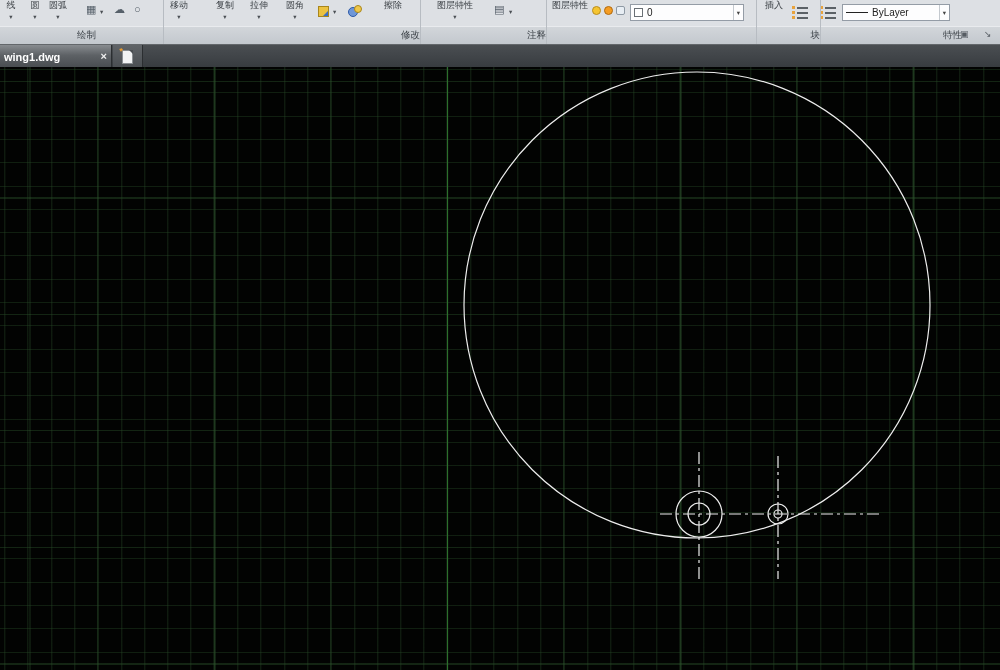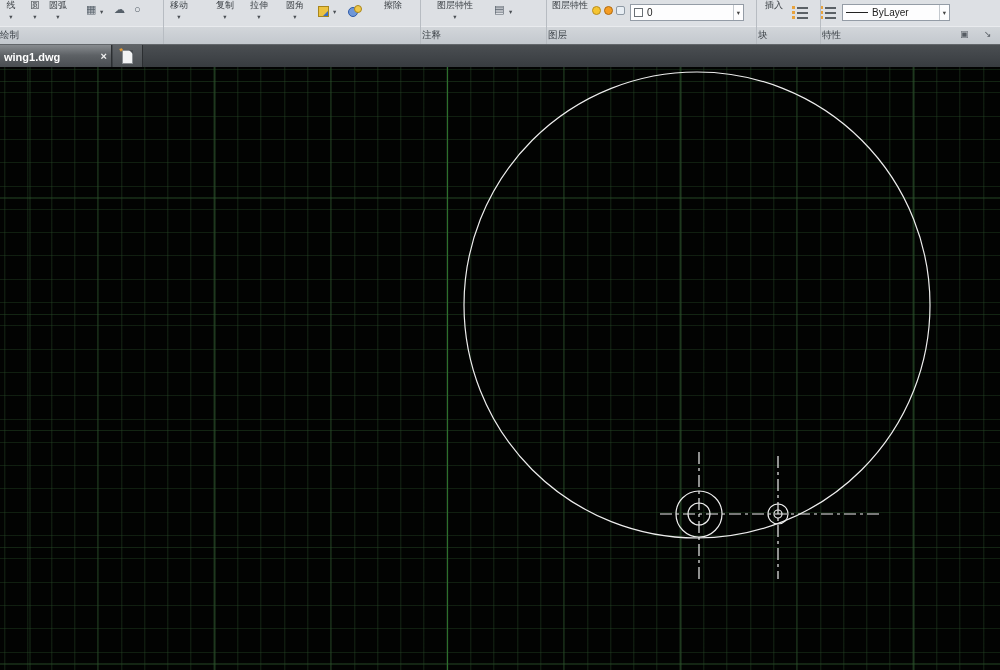--- a/index.html
+++ b/index.html
@@ -39,21 +39,21 @@
   .swatch { width:9px; height:9px; background:#fff; border:1px solid #6a7076; display:inline-block; }
   .line-swatch { width:22px; height:1px; background:#222; display:inline-block; }
 
   .list-icon { position:absolute; top:6px; width:16px; height:13px; }
   .list-icon i { position:absolute; left:5px; height:1.5px; width:11px; background:#5b6166; display:block; }
   .list-icon i:before { content:""; position:absolute; left:-5px; top:-1px; width:3px; height:3px; background:#e8a33d; }
   .list-icon i.r1{top:1px} .list-icon i.r2{top:6px} .list-icon i.r3{top:11px}
 
   .rb-footer { position:absolute; top:26px; left:0; width:1000px; height:18px;
     background:linear-gradient(#d2d6da,#c3c8ce); border-top:1px solid #e9ebee; }
-  .pf-name { position:absolute; top:2px; font-size:9.5px; color:#3c4248; text-align:left; }
+  .pf-name { position:absolute; top:2px; font-size:9.5px; color:#3c4248; text-align:right; }
   .sep { position:absolute; top:0; width:1px; height:44px; background:#b7bcc2; }
   .pf-icon { position:absolute; top:2px; font-size:9px; color:#565c63; }
 
   
   .tabbar { position:absolute; top:44px; left:0; width:1000px; height:23px;
     background:linear-gradient(#4a4e52,#383c40); border-top:1px solid #63676b; }
   .tab.active { position:absolute; left:0; top:0; width:112px; height:23px;
     background:linear-gradient(#888c90,#5d6165 45%,#484c50); border-right:1px solid #2b2e31;
     display:flex; align-items:center; padding:0 4px; }
   .tab-label { font-size:11px; font-weight:bold; color:#fff; white-space:nowrap; overflow:hidden; }
@@ -168,22 +168,22 @@
         </span>
       <div class="combo" style="left:842px;width:108px">
         <span class="line-swatch"></span>
         <span>ByLayer</span>
         <span class="arrow">▾</span>
       </div>
     </div>
 
     <div class="rb-footer">
       <span class="pf-name" style="left:0;width:96px">绘制</span>
+      <span class="pf-name" style="left:166px;width:254px">修改</span>
       <span class="pf-name" style="left:422px;width:124px">注释</span>
-      <span class="pf-name" style="left:548px;width:208px">图层</span>
       <span class="pf-name" style="left:758px;width:62px">块</span>
       <span class="pf-name" style="left:822px;width:140px">特性</span>
       <span class="pf-icon" style="left:960px">▣</span>
       <span class="pf-icon" style="left:984px">↘</span>
     </div>
     <div class="sep" style="left:163px"></div>
     <div class="sep" style="left:420px"></div>
     <div class="sep" style="left:546px"></div>
     <div class="sep" style="left:756px"></div>
     <div class="sep" style="left:820px"></div>

